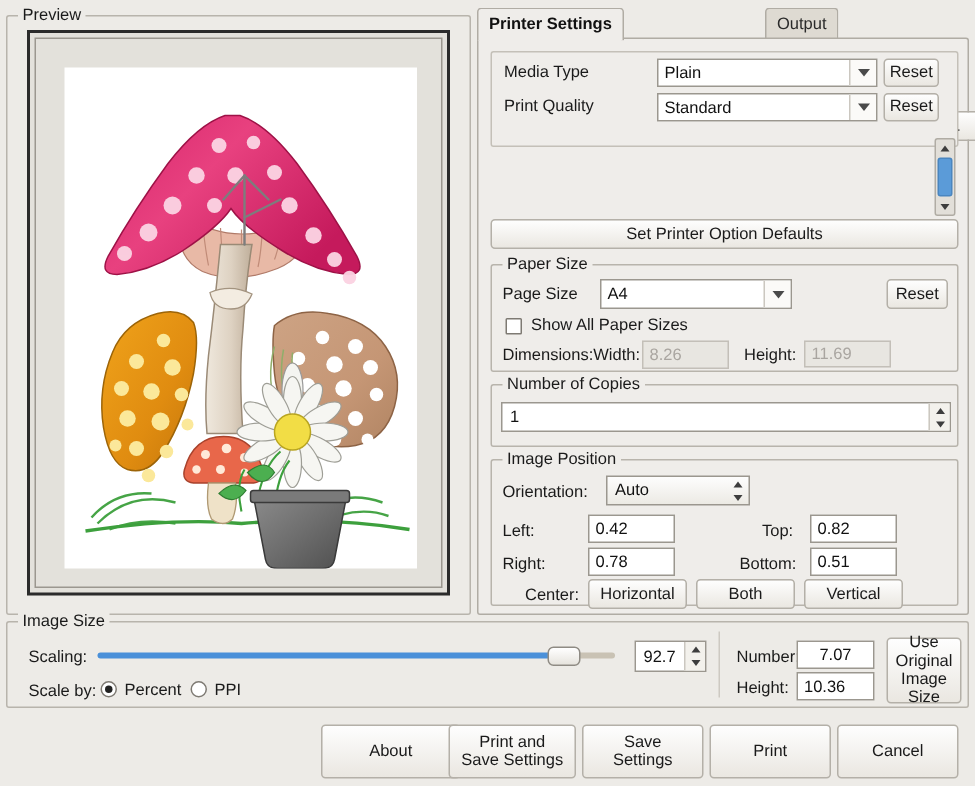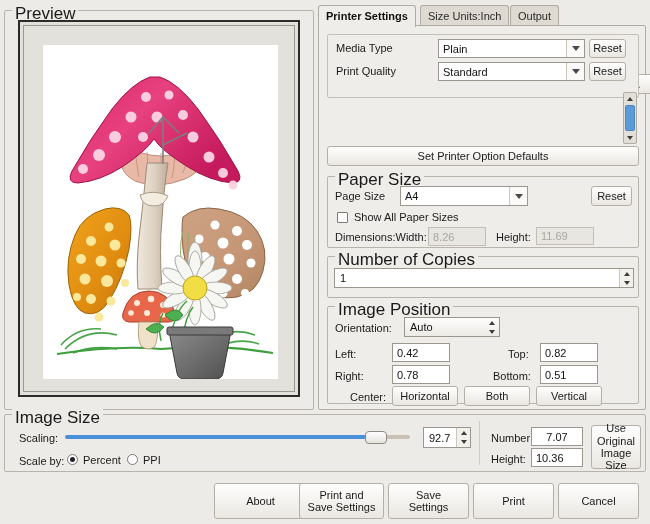--- a/index.html
+++ b/index.html
@@ -11,21 +11,21 @@
     font-size: 11px;
     color: #1a1a1a;
     overflow: hidden;
   }
   .win { position: relative; width: 650px; height: 524px; background: #edebe7; }
 
   
   .group { position: absolute; border: 1px solid #b8b4ac; border-radius: 2px; }
   .group > .legend {
     position: absolute; top: -7px; left: 7px;
-    background: #edebe7; padding: 0 3px; font-size: 17px; color: #1a1a1a;
+    background: #edebe7; padding: 0 3px; font-size: 11px; color: #1a1a1a;
     white-space: nowrap;
   }
 
   
   #preview-group { left: 4px; top: 10px; width: 310px; height: 400px; }
   .preview-outer {
     position: absolute; left: 13px; top: 9px; width: 282px; height: 377px;
     border: 2px solid #2b2b2b; background: #e3e1db; padding: 3px;
   }
   .preview-inner {
@@ -276,21 +276,20 @@
             <path d="M126 286 l62 0 l-8 42 q-1 6 -8 6 l-30 0 q-7 0 -8 -6 Z" fill="url(#gPot)" stroke="#3a3a3a" stroke-width="1"></path>
             <rect x="124" y="282" width="66" height="8" rx="2" fill="#7a7a7a" stroke="#3a3a3a" stroke-width="1"></rect>
           </svg>
         </div>
       </div>
     </div>
   </div>
 
   <div id="tabstrip">
     <div class="tab active" style="left:0;">Printer Settings</div>
-    <div class="tab" style="left:102px;">Size Units:Inch</div>
     <div class="tab" style="left:192px;">Output</div>
   </div>
 
   <div id="tabpage">
 
     <span class="lbl" style="left:11px; top:13px;">Printer Name:</span>
     <div class="combo" style="left:84px; top:8px; width:165px; height:20px;">
       <span class="cval">HP</span>
       <span class="arrow">
           <i class="chev"></i>

